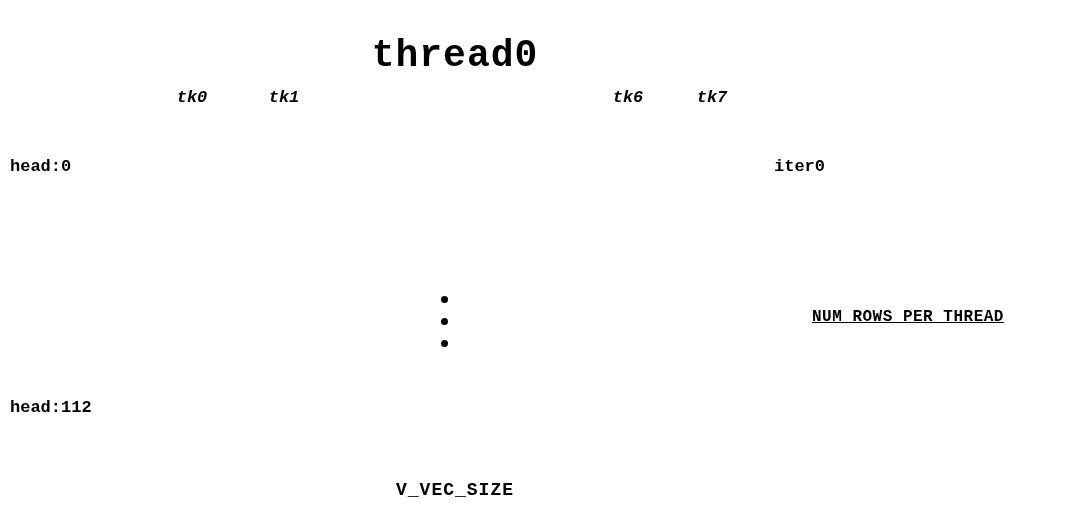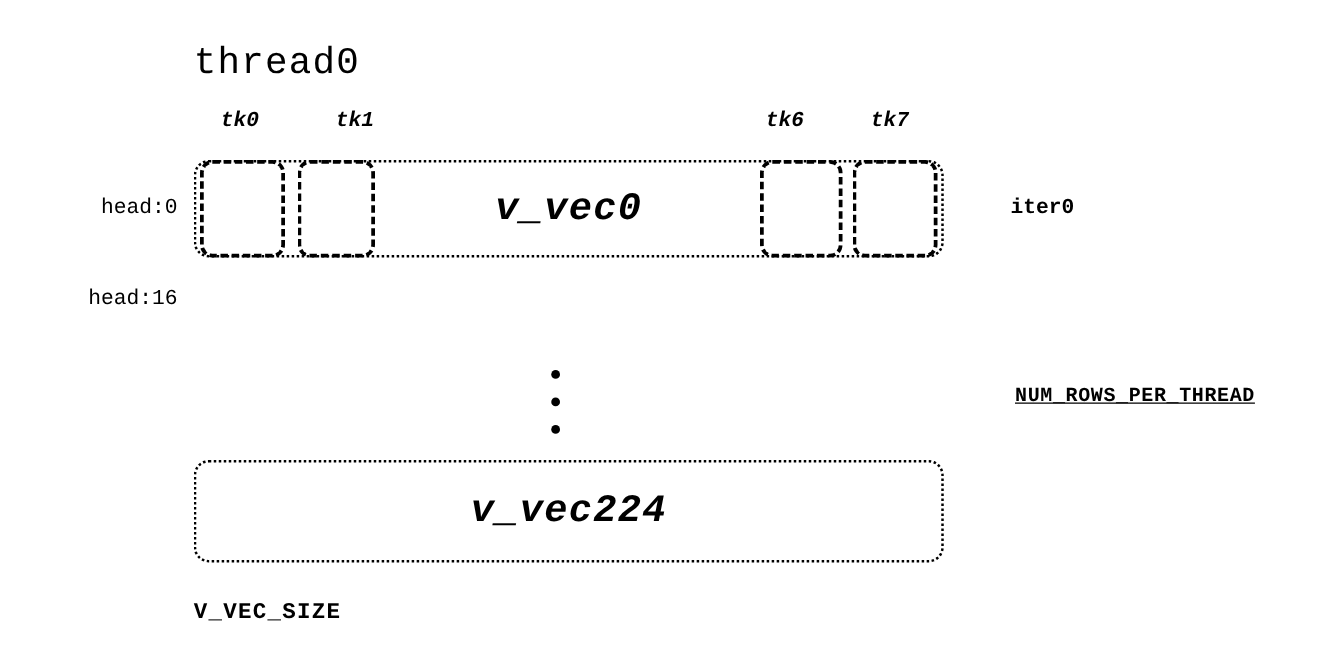--- a/index.html
+++ b/index.html
@@ -10,22 +10,23 @@
     height: 526px;
     background: #ffffff;
     font-family: "Liberation Mono", "DejaVu Sans Mono", monospace;
     color: #000000;
     overflow: hidden;
   }
 
   .title {
     position: absolute;
     left: 155px; top: 34px; width: 600px;
-    font-weight: normal;
-    font-size: 30px;
+    text-align: center;
+    font-weight: bold;
+    font-size: 38px;
     letter-spacing: 1px;
   }
 
   .tk-label {
     position: absolute;
     top: 88px;
     width: 64px;
     text-align: center;
     font-weight: bold;
     font-size: 17px;
@@ -67,37 +68,37 @@
   }
   .tk0-box { left: 3px;   width: 68px; }
   .tk1-box { left: 81px;  width: 62px; }
   .tk6-box { left: 451px; width: 66px; }
   .tk7-box { left: 525px; width: 68px; }
 
   .head-label {
     position: absolute;
     left: 10px;
     width: 132px;
-    text-align: right;
-    font-weight: normal;
+    text-align: left;
+    font-weight: bold;
     font-size: 17px;
   }
   .head-0 { top: 157px; }
   .head-1 { top: 230px; }
   .head-2 { top: 398px; }
 
   .iter-label {
     position: absolute;
     left: 774px;
     width: 120px;
     text-align: left;
     font-weight: bold;
     font-size: 17px;
   }
-  .iter-0 { top: 157px; text-align: center; }
+  .iter-0 { top: 157px; }
   .iter-1 { top: 228px; }
   .iter-2 { top: 398px; }
 
   .vdots {
     position: absolute;
     left: 441px;
     top: 296px;
     display: flex;
     flex-direction: column;
     gap: 15px;
@@ -118,52 +119,43 @@
     letter-spacing: 0.5px;
     white-space: nowrap;
     text-decoration: underline;
   }
 
   .bottom-label {
     position: absolute;
     left: 155px;
     top: 480px;
     width: 600px;
+    text-align: center;
     font-weight: bold;
     font-size: 18px;
     letter-spacing: 1px;
   }
 </style>
 </head>
 <body>
 
 <div class="canvas">
 
   <div class="title">thread0</div>
 
   <div class="tk-label tk0-label">tk0</div>
   <div class="tk-label tk1-label">tk1</div>
   <div class="tk-label tk6-label">tk6</div>
   <div class="tk-label tk7-label">tk7</div>
 
-  <div class="vec-row row-0">
-    <div class="tk-box tk0-box"></div>
-    <div class="tk-box tk1-box"></div>
-    <div class="tk-box tk6-box"></div>
-    <div class="tk-box tk7-box"></div>
-    <div class="vec-text">v_vec0</div>
-  </div>
 
 
-  <div class="vec-row row-2">
-    <div class="vec-text">v_vec224</div>
-  </div>
 
   <div class="head-label head-0">head:0</div>
-  <div class="head-label head-1">head:16</div>
+  <div class="head-label head-2">head:112</div>
 
   <div class="iter-label iter-0">iter0</div>
 
   <div class="vdots">
     <div class="dot"></div>
     <div class="dot"></div>
     <div class="dot"></div>
   </div>
 
   <div class="num-rows-label">NUM_ROWS_PER_THREAD</div>

